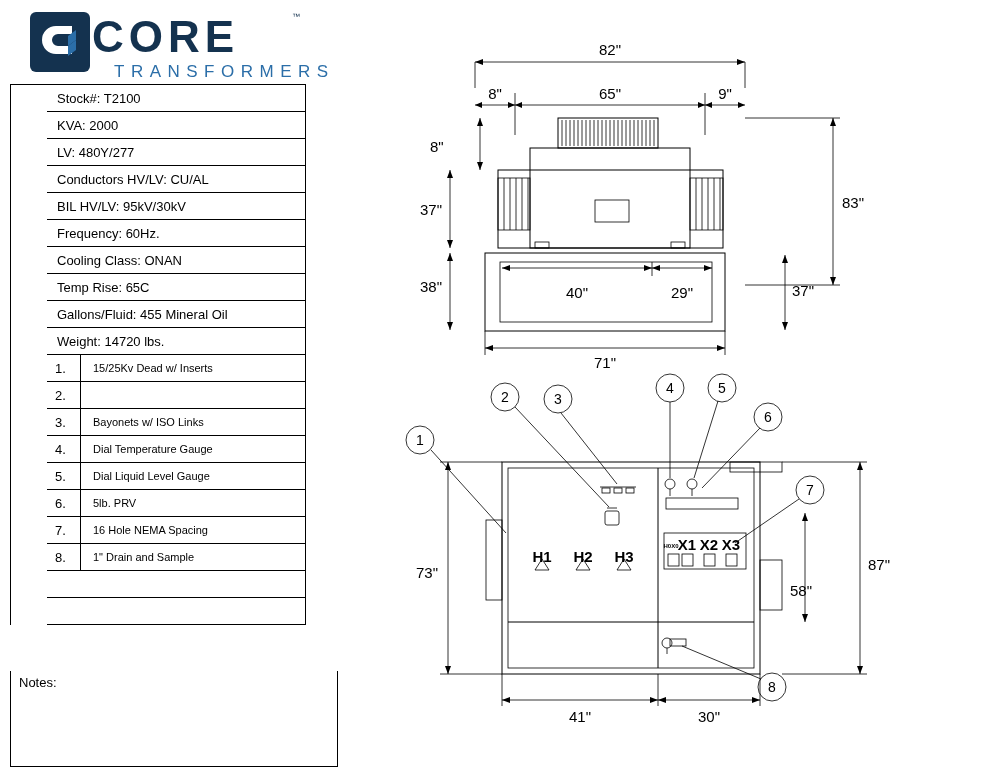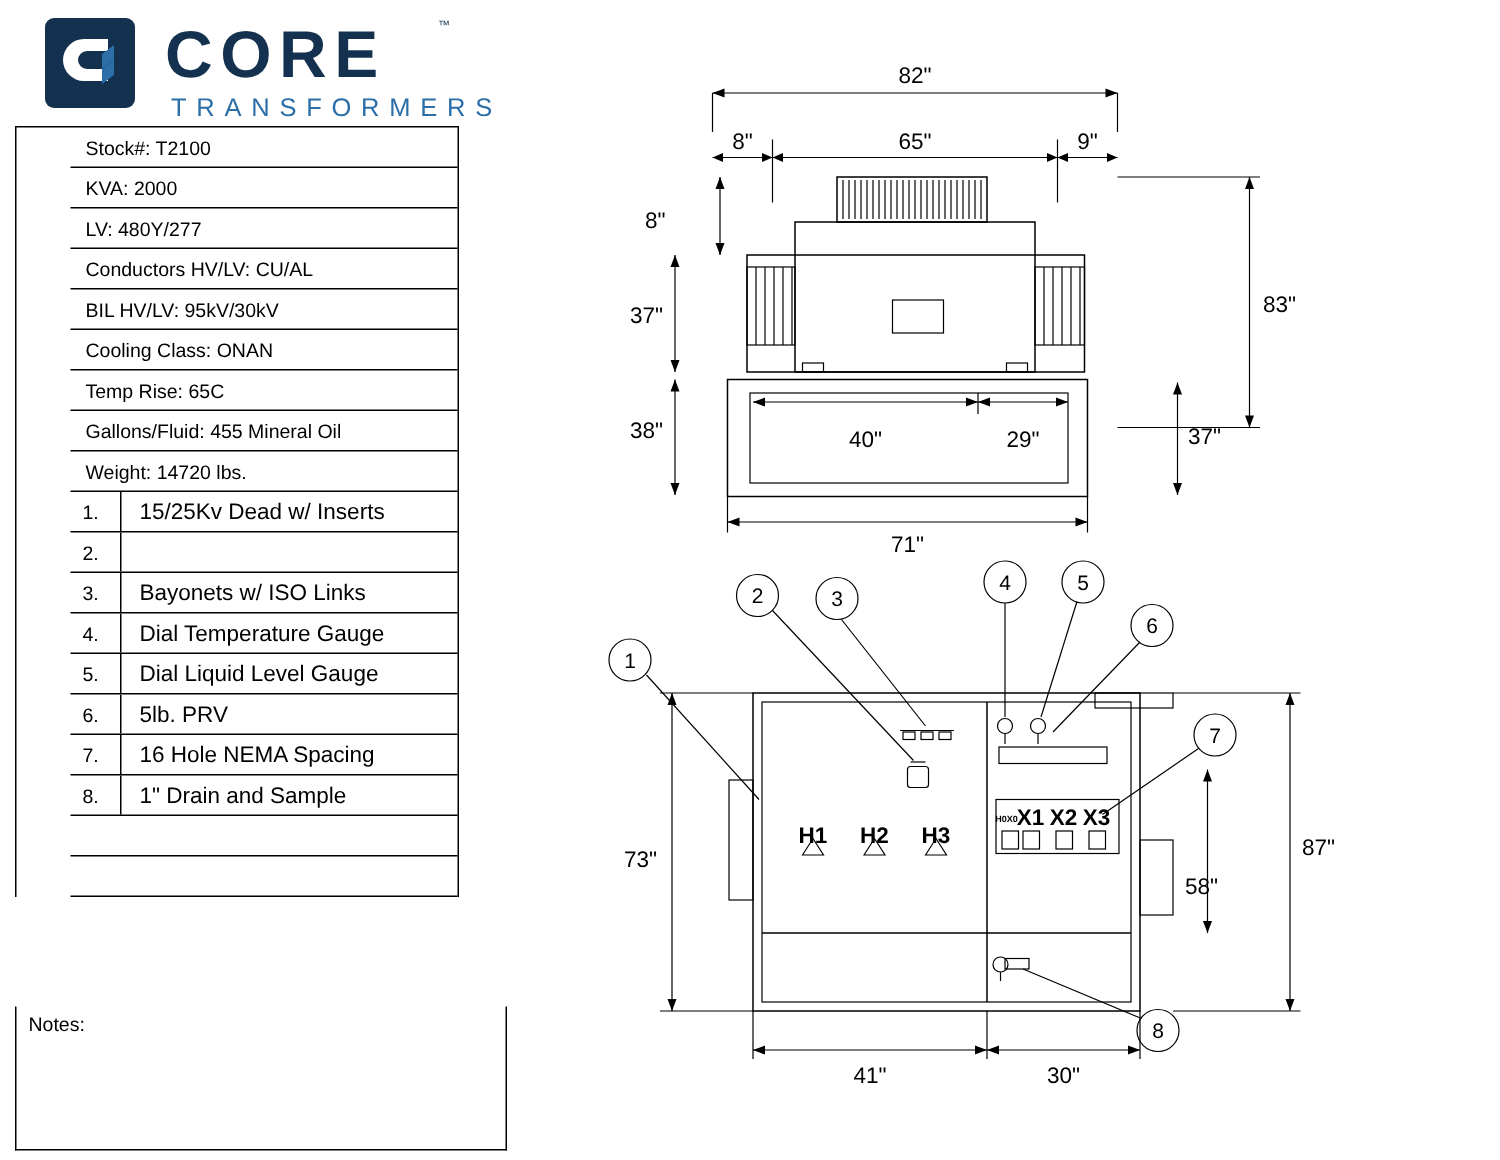--- a/index.html
+++ b/index.html
@@ -26,21 +26,21 @@
   }
   #logo-mark {
     position: absolute;
     left: 14px;
     top: 4px;
     width: 64px;
     height: 64px;
   }
   #logo-word {
     position: absolute;
-    left: 96px;
+    left: 78px;
     top: 8px;
     font-size: 44px;
     font-weight: bold;
     letter-spacing: 5px;
     color: #14324f;
     line-height: 46px;
   }
   #logo-sub {
     position: absolute;
     left: 100px;
@@ -92,21 +92,21 @@
     border-right: 1px solid #000;
     height: 100%;
     display: flex;
     align-items: center;
     padding-left: 8px;
     box-sizing: border-box;
     font-size: 13px;
   }
   .num-row .desc {
     padding-left: 12px;
-    font-size: 15px;
+    font-size: 11px;
     white-space: nowrap;
   }
   .blank-row {
     height: 27px;
     border-bottom: 1px solid #000;
     box-sizing: border-box;
   }
   #notes-box {
     position: absolute;
     left: 10px;
@@ -185,20 +185,23 @@
       <span class="txt">KVA: 2000</span>
     </div>
   <div class="spec-row">
       <span class="txt">LV: 480Y/277</span>
     </div>
   <div class="spec-row">
       <span class="txt">Conductors HV/LV: CU/AL</span>
     </div>
   <div class="spec-row">
       <span class="txt">BIL HV/LV: 95kV/30kV</span>
+    </div>
+  <div class="spec-row">
+      <span class="txt">Frequency: 60Hz.</span>
     </div>
   <div class="spec-row">
       <span class="txt">Cooling Class: ONAN</span>
     </div>
   <div class="spec-row">
       <span class="txt">Temp Rise: 65C</span>
     </div>
   <div class="spec-row">
       <span class="txt">Gallons/Fluid: 455 Mineral Oil</span>
     </div>

